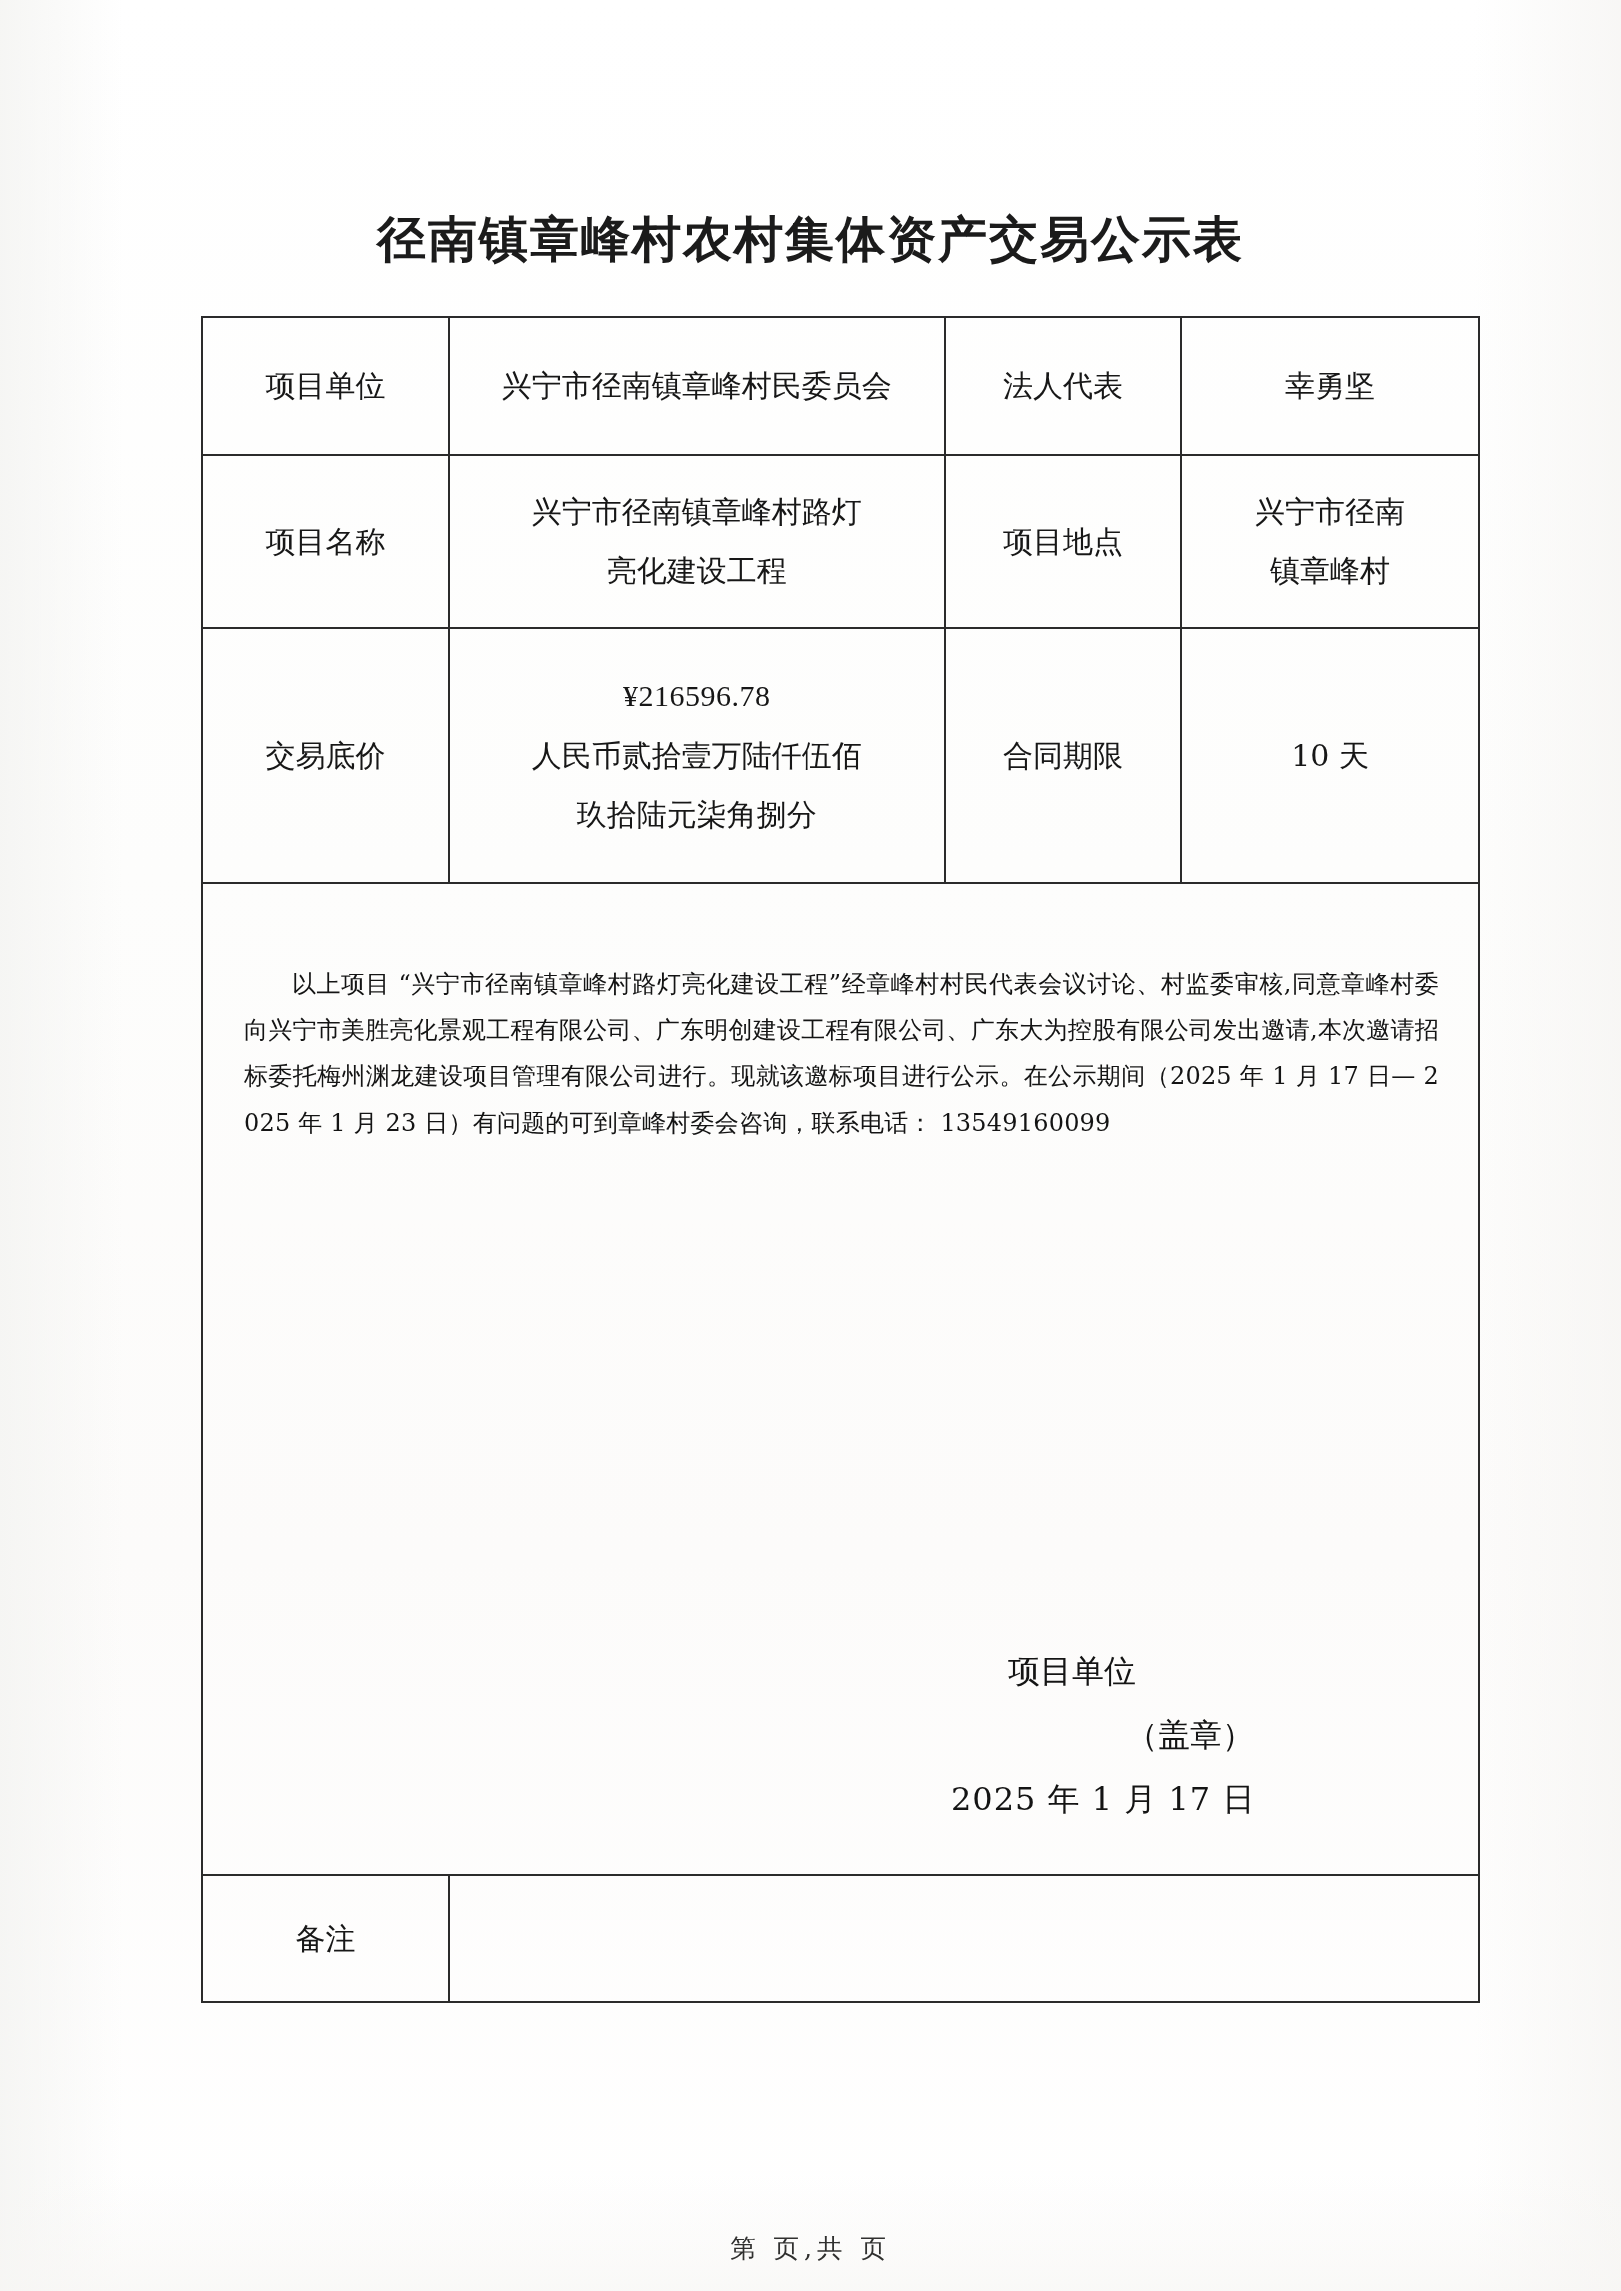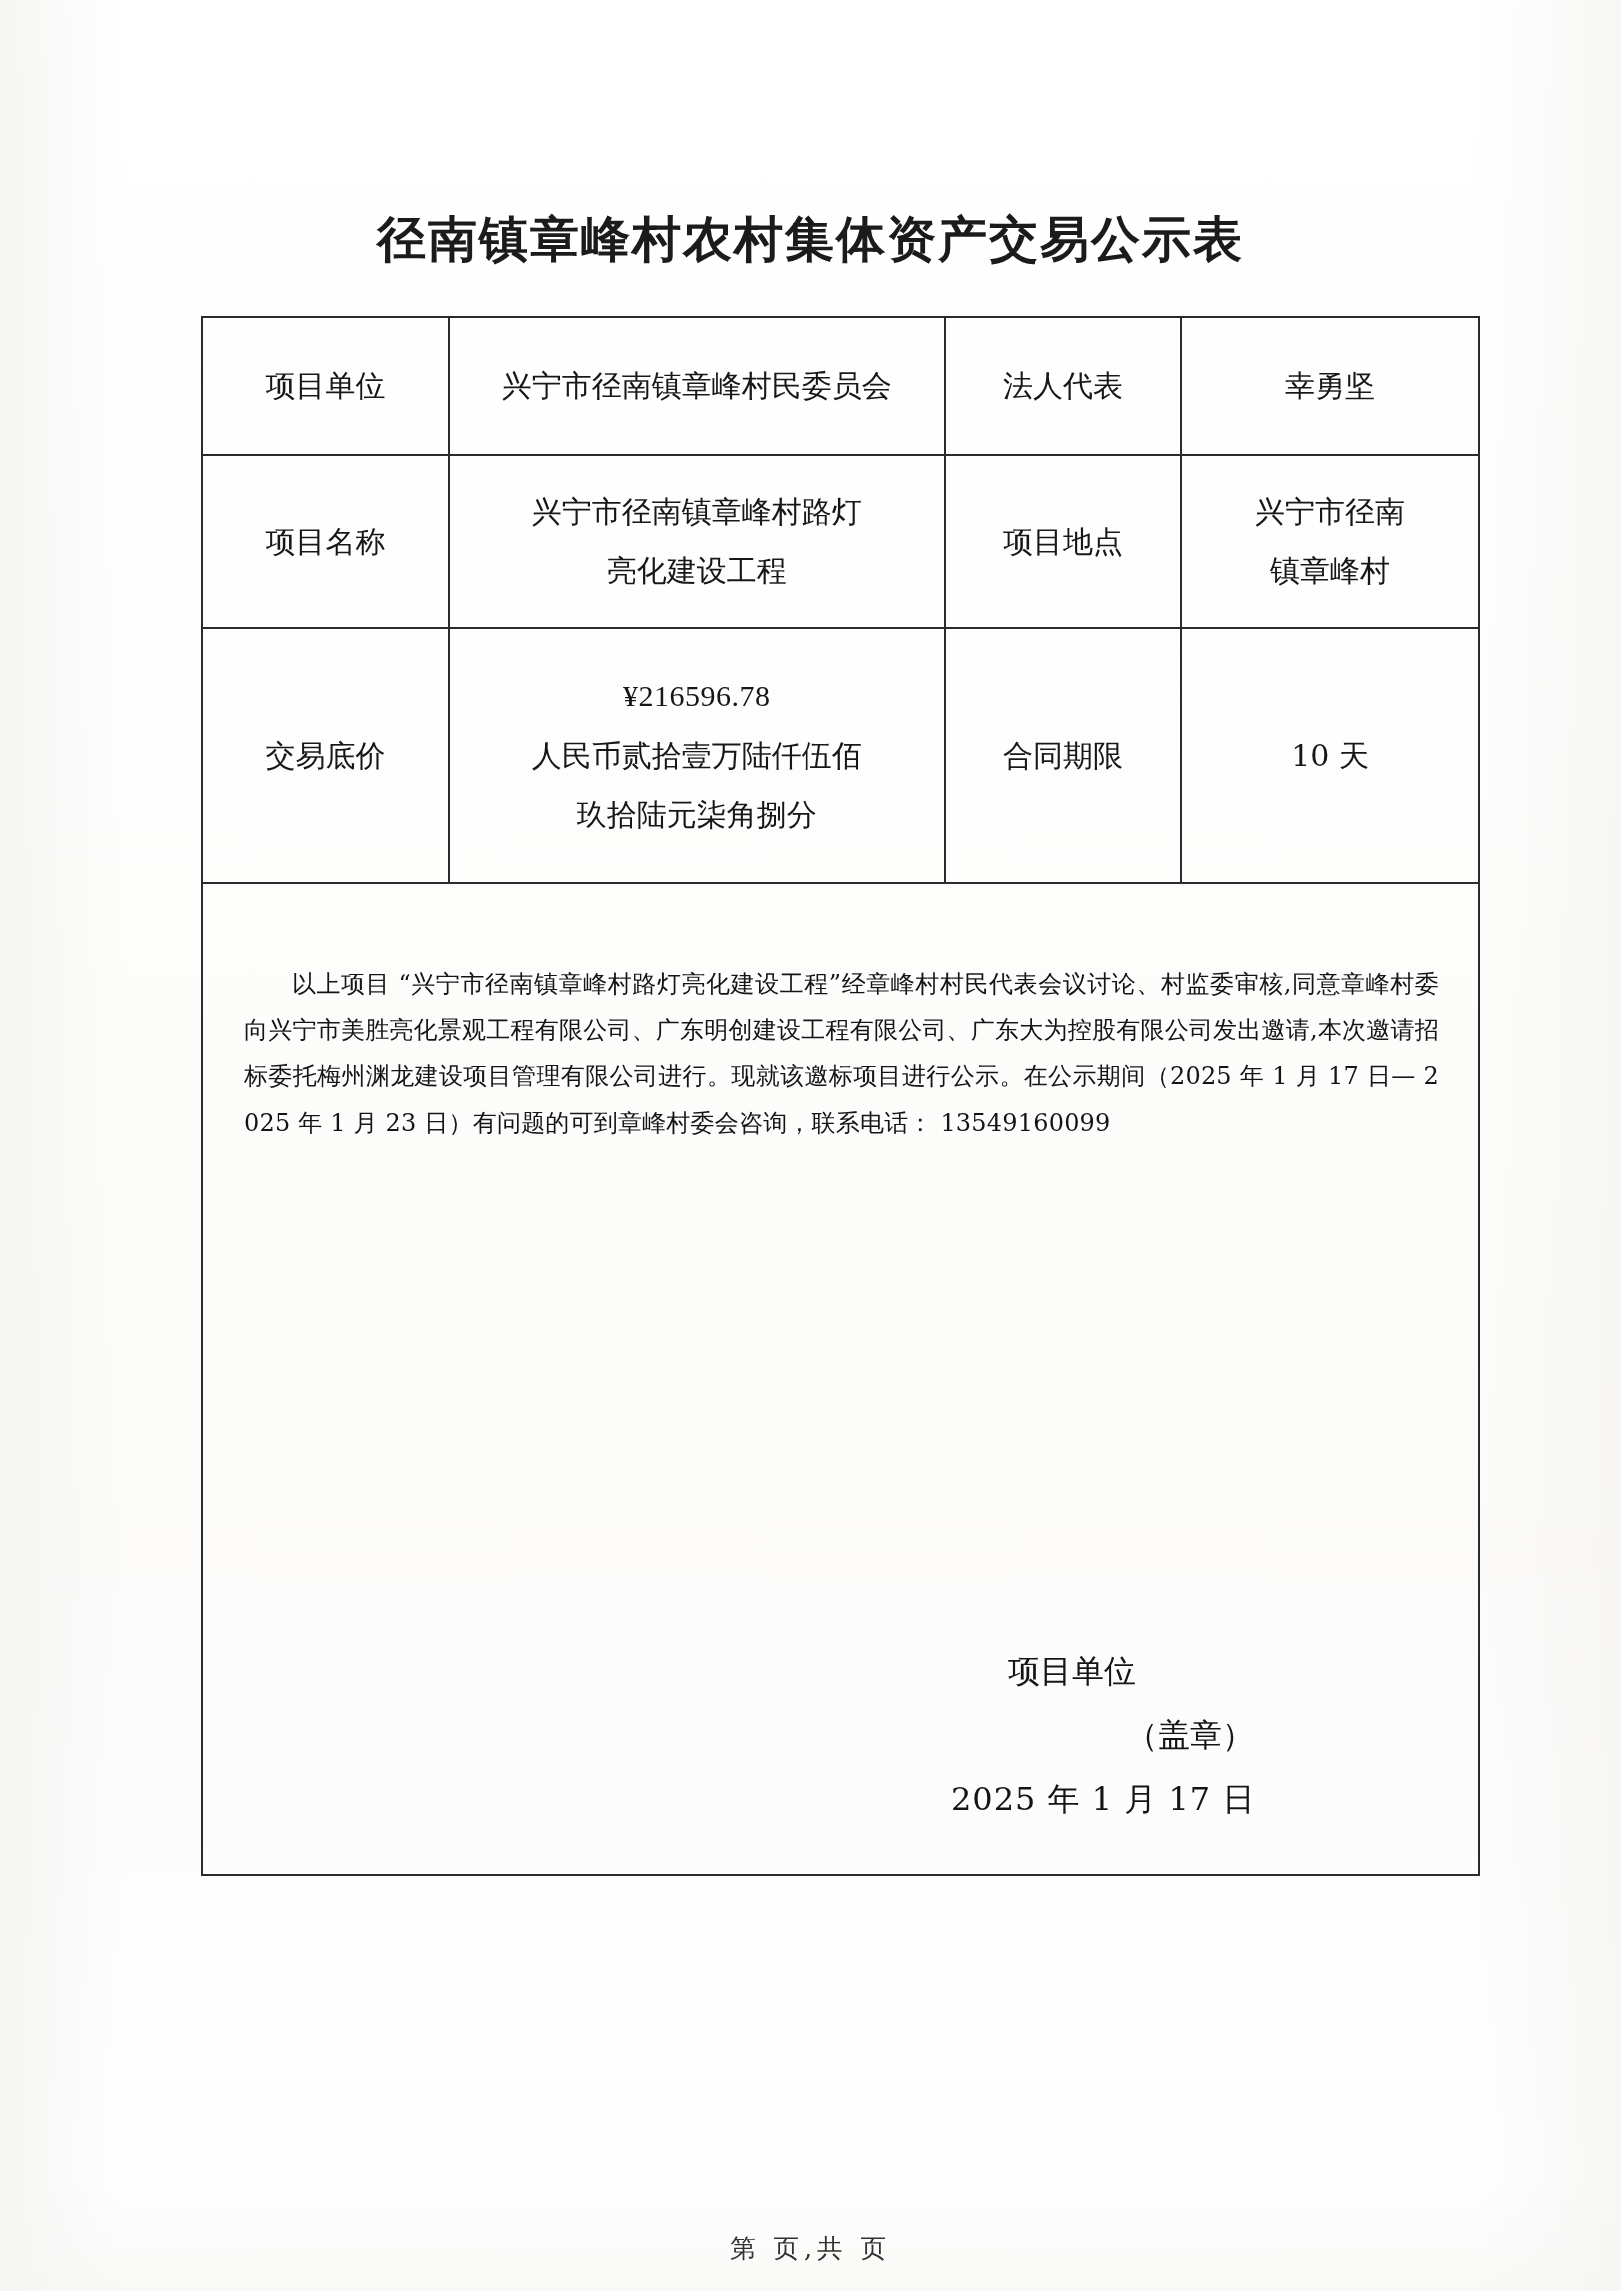--- a/index.html
+++ b/index.html
@@ -200,18 +200,22 @@
 
             <div class="sign-block">
               <span class="sign-line sign-org">项目单位</span>
               <span class="sign-line sign-stamp">（盖章）</span>
               <span class="sign-line sign-date">2025 年 1 月 17 日</span>
             </div>
           </div>
         </td>
       </tr>
 
+      <tr class="row-remark">
+        <td class="c-label">备注</td>
+        <td class="remark-body" colspan="3"></td>
+      </tr>
     </tbody>
   </table>
 
   <div class="doc-footer">第 页,共 页</div>
 </div>
 
 
 </body></html>

